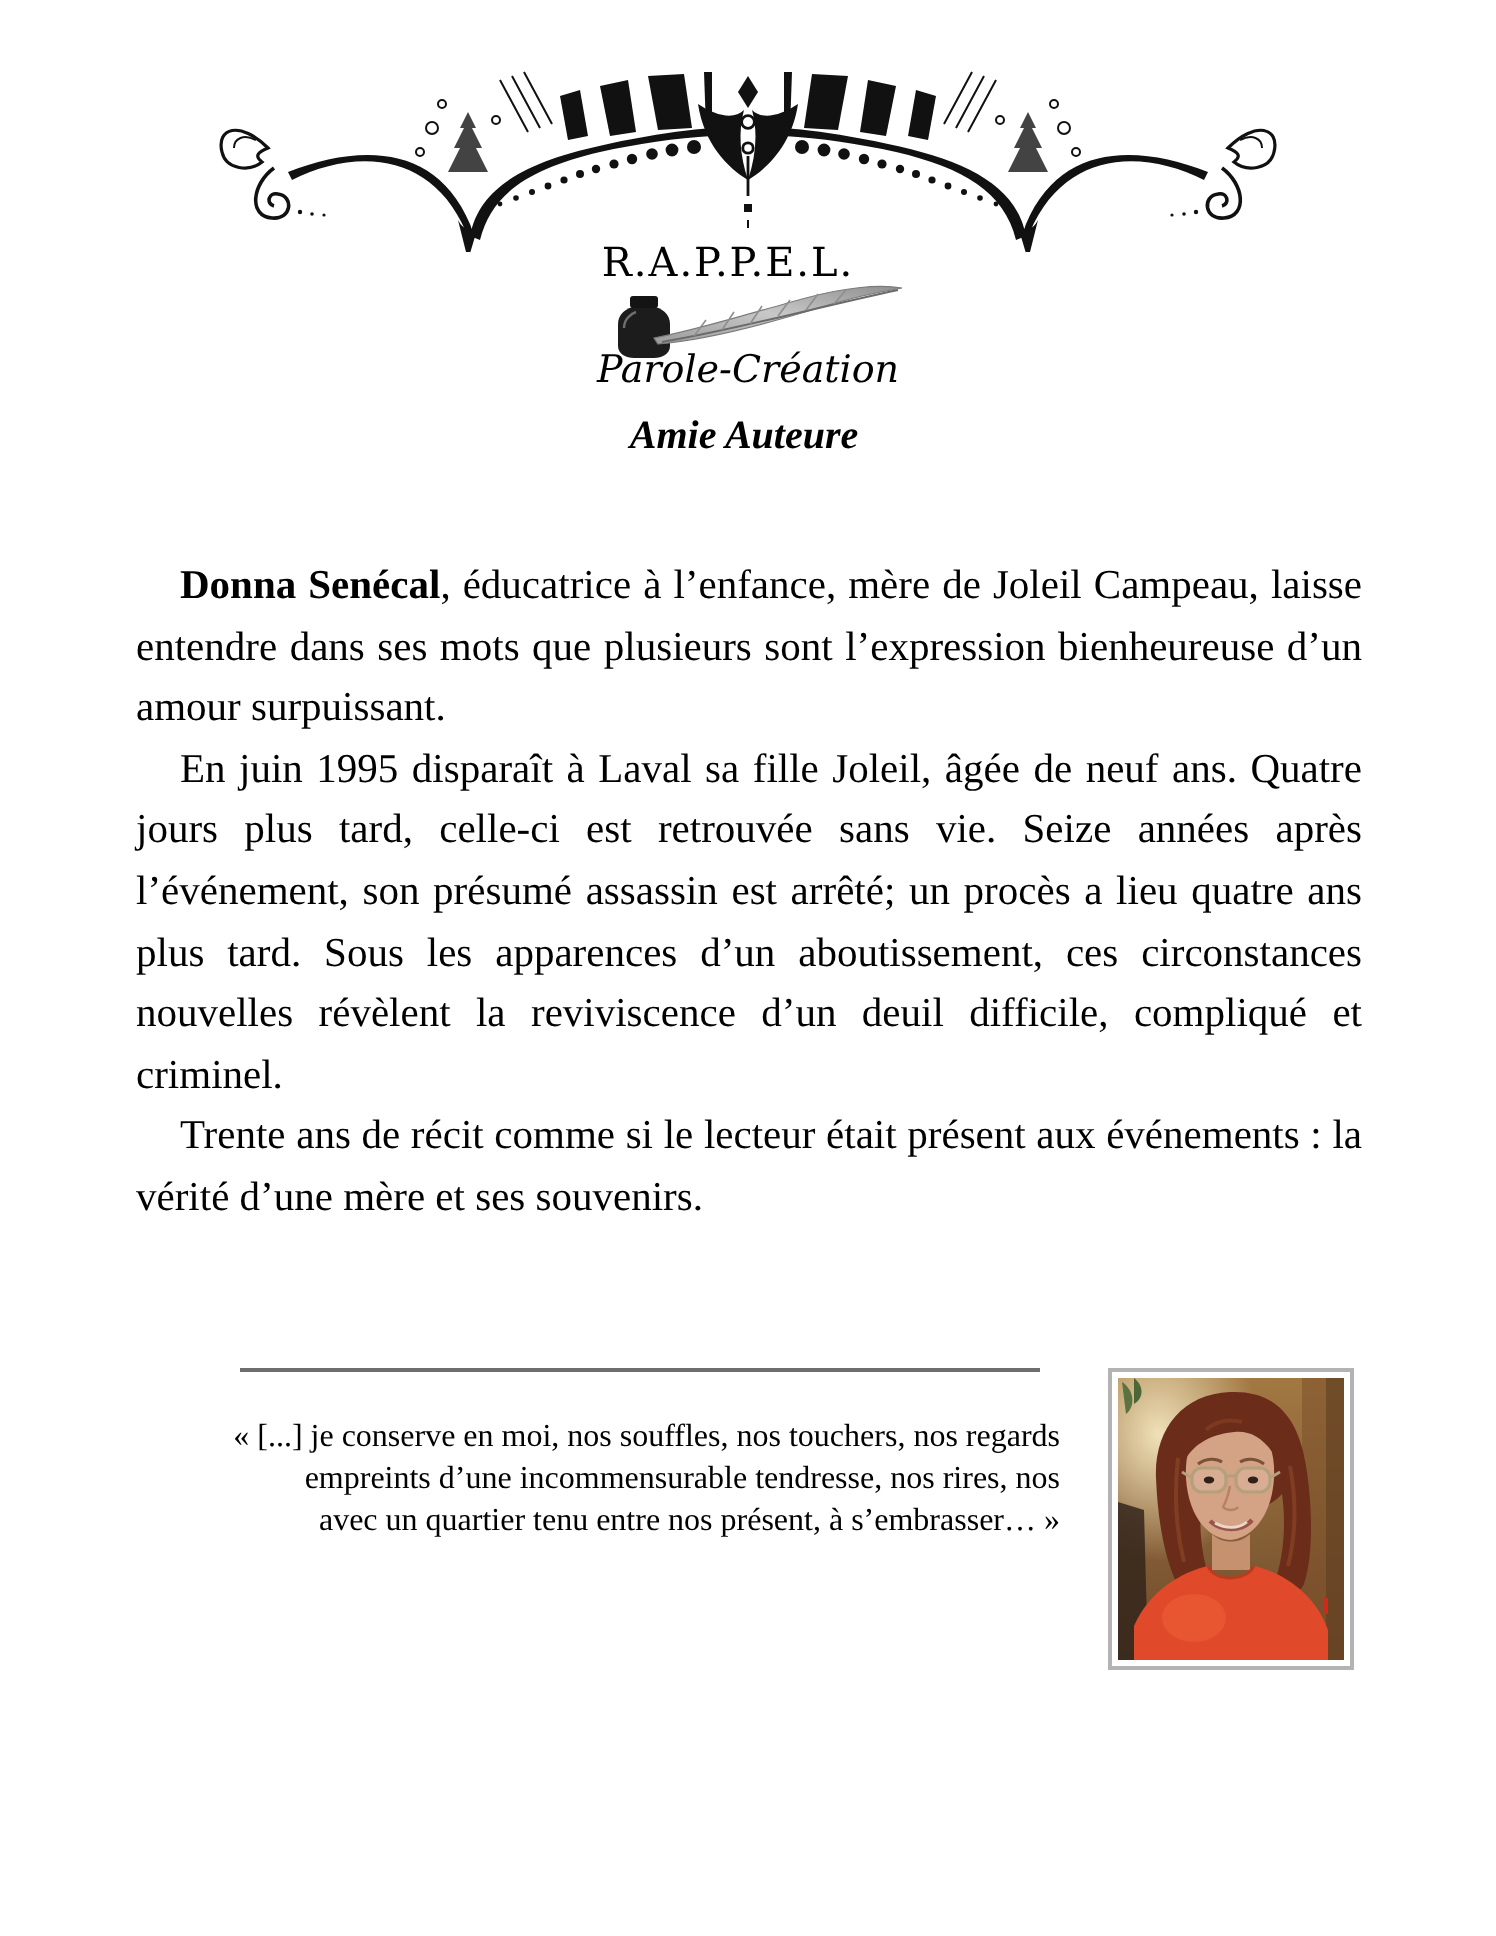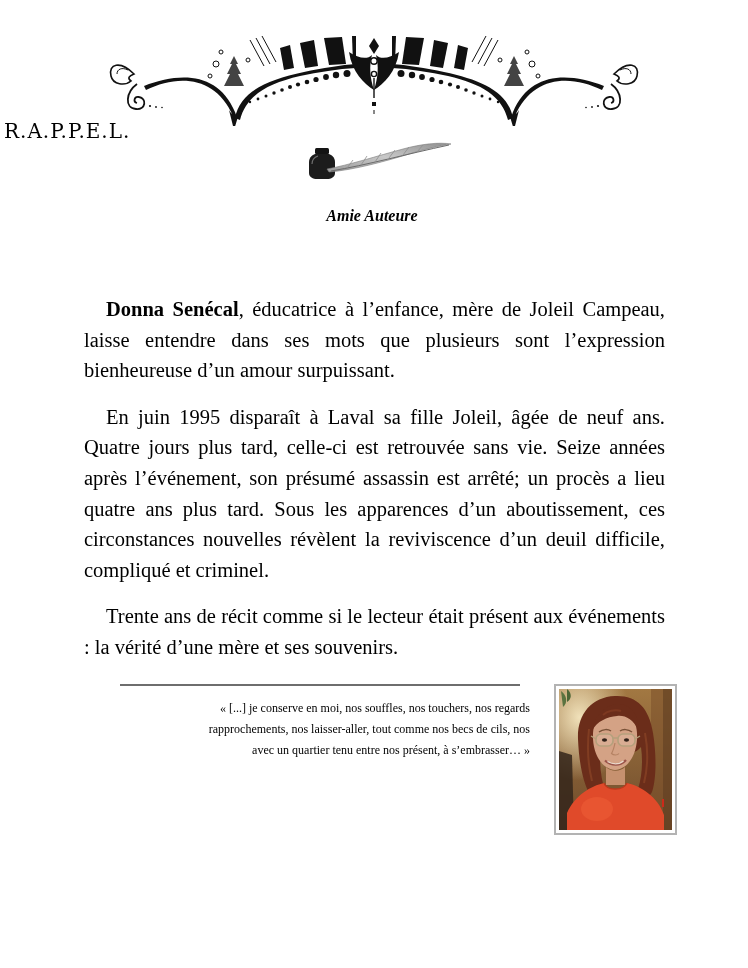--- a/index.html
+++ b/index.html
@@ -9,55 +9,56 @@
     background:#ffffff;
     margin:0 auto;
     overflow:hidden;
     font-family:"Liberation Serif", serif;
     color:#000;
   }
   
   .ornament{position:absolute;left:104px;top:34px;width:540px;height:92px;}
   
   .org-name{
-    position:absolute;left:4px;top:119px;width:696px;
+    position:absolute;left:16px;top:119px;width:696px;
+    text-align:center;
     font-family:"DejaVu Serif", serif;
     font-size:20px;letter-spacing:1px;font-weight:500;
   }
   .logo-wrap{position:absolute;left:299px;top:142px;width:156px;height:38px;}
   .org-subtitle{
     position:absolute;left:0;top:174px;width:748px;
     text-align:center;
     font-family:"DejaVu Serif", serif;
     font-style:italic;font-size:19px;
   }
   .role-title{
     position:absolute;left:0;top:207px;width:744px;
     text-align:center;
-    font-style:italic;font-weight:600;font-size:16px;
+    font-style:italic;font-weight:600;font-size:20px;
     font-family:"Liberation Serif", serif;
   }
   
   .main-text{
     position:absolute;left:68px;top:278px;width:613px;
     font-size:20.5px;line-height:30.6px;
     text-align:justify;
   }
-  .main-text p{margin:16px;text-indent:22px;}
+  .main-text p{margin:0;text-indent:22px;}
   .lead{font-weight:bold;}
   
   .bottom{
     position:absolute;left:92px;top:684px;width:585px;
     display:flex;justify-content:space-between;align-items:flex-start;
   }
   .quote-block{width:442px;}
   .quote-rule{height:0;border-top:2px solid #6e6e6e;margin:0 14px 0 28px;}
   .quote-text{
-    margin:12px 4px 0 0;
-    font-size:12px;line-height:21px;
+    margin:22px 4px 0 0;
+    font-size:16px;line-height:21px;
     text-align:right;
   }
   .quote-line{white-space:nowrap;}
   .quote-citation{white-space:nowrap;}
   .quote-citation .it{font-style:italic;}
   
   .photo-frame{
     width:113px;height:141px;
     border:2px solid #b3b3b3;
     padding:3px;background:#fff;
@@ -147,35 +148,36 @@
       <path d="M10,20 C10,15 14,12 19,11 L27,11 C32,12 36,15 36,20 L36,31 C36,35 32,37 28,37 L18,37 C14,37 10,35 10,31 Z" fill="#1c1c1c"></path>
       <rect x="16" y="6" width="14" height="6" rx="1.5" fill="#141414"></rect>
       <path d="M13,22 C13,18 16,15 19,14" stroke="#6e6e6e" stroke-width="1.2" fill="none"></path>
 
       <path d="M30,30 C54,28 84,20 110,12 C126,7 140,4 152,2 C140,0 122,2 104,7 C78,14 50,23 28,27 Z" fill="url(#featherGrad)" stroke="#7a7a7a" stroke-width="0.6"></path>
       <path d="M32,29 C68,23 108,12 150,3" stroke="#6a6a6a" stroke-width="1" fill="none"></path>
       <path d="M48,26 L54,18 M62,23 L68,14 M76,20 L82,11 M90,16 L96,8 M104,13 L110,5 M118,10 L124,3" stroke="#8e8e8e" stroke-width="0.8"></path>
     </svg>
   </div>
 
+  <div class="org-subtitle">Parole-Création</div>
   <div class="role-title">Amie Auteure</div>
 
   <div class="main-text">
     <p><span class="lead">Donna Senécal</span><span>, éducatrice à l’enfance, mère de Joleil Campeau, laisse entendre dans ses mots que plusieurs sont l’expression bienheureuse d’un amour surpuissant.</span></p>
     <p><span>En juin 1995 disparaît à Laval sa fille Joleil, âgée de neuf ans. Quatre jours plus tard, celle-ci est retrouvée sans vie. Seize années après l’événement, son présumé assassin est arrêté; un procès a lieu quatre ans plus tard. Sous les apparences d’un aboutissement, ces circonstances nouvelles révèlent la reviviscence d’un deuil difficile, compliqué et criminel.</span></p>
     <p><span>Trente ans de récit comme si le lecteur était présent aux événements : la vérité d’une mère et ses souvenirs.</span></p>
   </div>
 
   <div class="bottom">
 
     <div class="quote-block">
       <div class="quote-rule"></div>
       <div class="quote-text">
         <div class="quote-line">« [...] je conserve en moi, nos souffles, nos touchers, nos regards</div>
-        <div class="quote-line">rapprochements, nos laisser-aller, tout comme nos becs de cils, nos</div>
+        <div class="quote-line">empreints d’une incommensurable tendresse, nos rires, nos</div>
         <div class="quote-line">avec un quartier tenu entre nos présent, à s’embrasser… »</div>
       </div>
 
     </div>
 
     <div class="photo-frame">
       <svg viewBox="0 0 113 141" width="113" height="141" aria-hidden="true">
         <defs>
           <linearGradient id="pBg" x1="0" y1="0" x2="0" y2="1">
             <stop offset="0" stop-color="#a27842"></stop>

